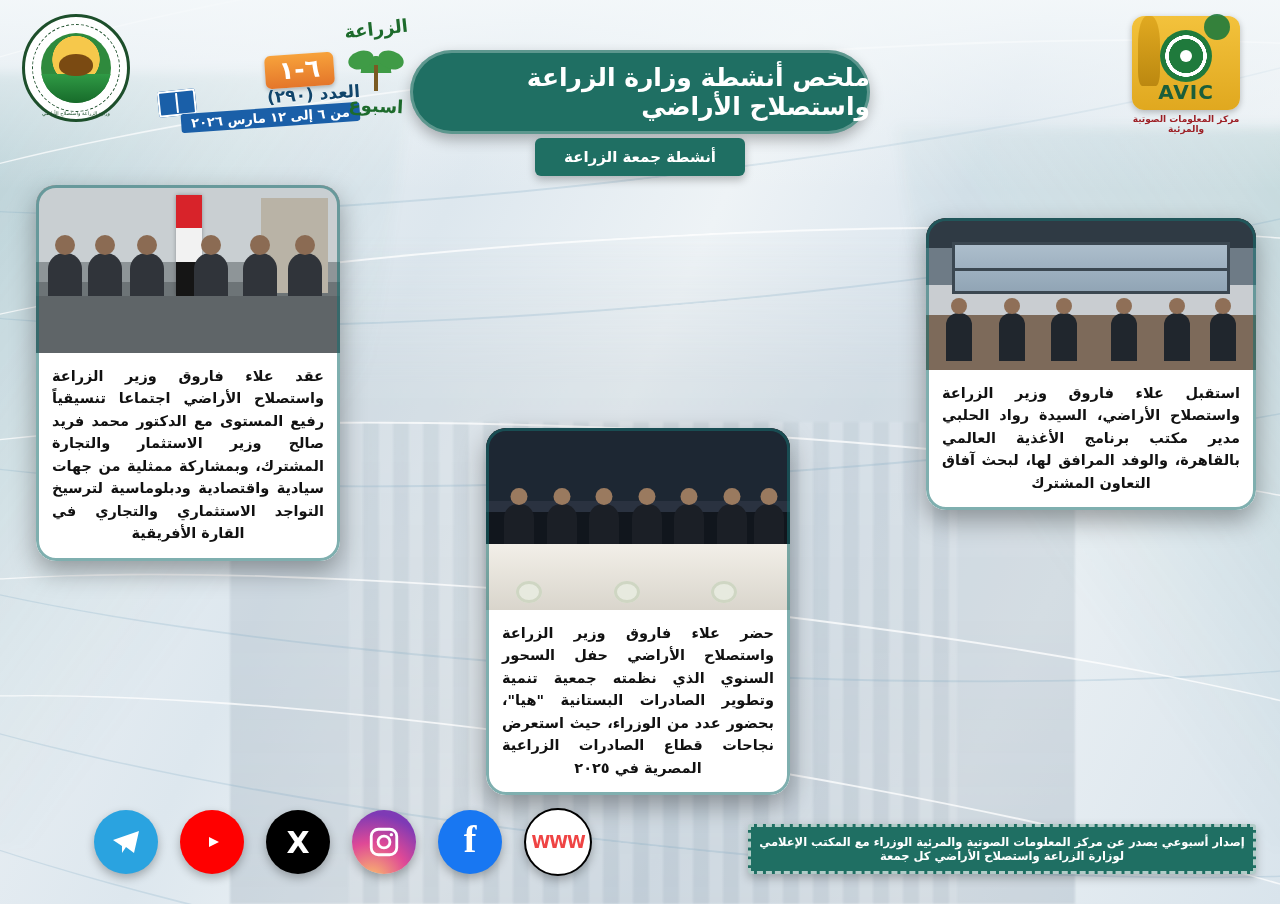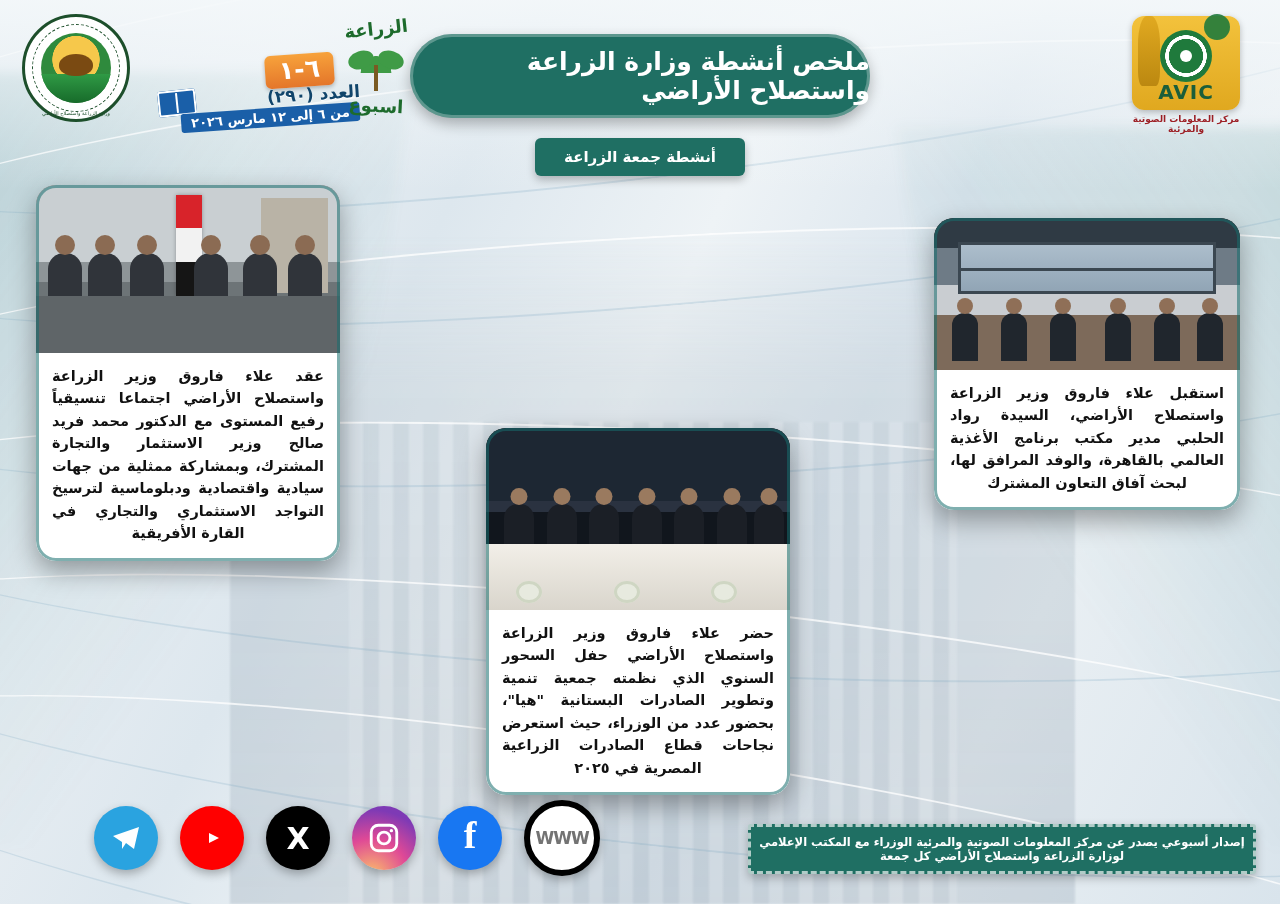--- a/index.html
+++ b/index.html
@@ -141,21 +141,21 @@
   .avic-box .disc:after{
     content:"";position:absolute;left:50%;top:50%;transform:translate(-50%,-50%);
     width:12px;height:12px;border-radius:50%;background:#fff;
   }
   .avic-box .nm{position:absolute;left:0;right:0;bottom:6px;color:#1b5e3a;font-weight:bold;font-size:20px;letter-spacing:1px;}
   .avic-wheat{position:absolute;left:6px;top:0;width:22px;height:70px;background:linear-gradient(180deg,#e0a81f,#b9860f);border-radius:40% 40% 20% 20%;opacity:.95;}
   .avic-cap{position:absolute;right:10px;top:-2px;width:26px;height:26px;border-radius:50%;background:#1f7a3c;opacity:.9;}
   .avic-sub{font-size:9px;color:#9d2026;font-weight:bold;margin-top:4px;}
 
   .title-pill{
-    position:absolute;left:50%;transform:translateX(-50%);top:34px;
+    position:absolute;left:50%;transform:translateX(-50%);top:50px;
     width:460px;height:84px;border-radius:42px;
     background:#1f6f63;color:#fff;
     display:flex;align-items:center;justify-content:center;
     font-size:25px;font-weight:bold;
     box-shadow:0 6px 14px rgba(0,0,0,.28), inset 0 0 0 3px rgba(255,255,255,.28);
   }
   .subtitle-pill{
     position:absolute;left:50%;transform:translateX(-50%);top:138px;
     width:210px;height:38px;border-radius:6px;
     background:#1f6f63;color:#fff;
@@ -171,21 +171,21 @@
   .card .photo{position:relative;width:100%;overflow:hidden;background:#2b2b2b;}
   .card .cap{
     padding:12px 16px 16px;font-size:14.5px;line-height:1.55;color:#111;
     text-align:justify;text-align-last:center;font-weight:bold;
   }
 
   #card1{left:36px;top:185px;width:304px;}
   #card1 .photo{height:168px;}
   #card2{left:486px;top:428px;width:304px;}
   #card2 .photo{height:182px;}
-  #card3{left:926px;top:218px;width:306px;margin-left:8px;}
+  #card3{left:926px;top:218px;width:330px;}
   #card3 .photo{height:152px;}
 
   .card .glow{position:absolute;inset:0;border-radius:20px;pointer-events:none;
     box-shadow:inset 0 0 0 3px rgba(22,110,110,.55);}
 
   
   .ph{position:absolute;inset:0;}
   .p1{background:linear-gradient(180deg,#c9cfd2 0 46%,#8e9598 46% 58%,#6d7477 58% 100%);}
   .p1 .flag{position:absolute;left:46%;top:6%;width:26px;height:60%;
     background:linear-gradient(180deg,#d8232a 0 33%,#f2f2f2 33% 66%,#151515 66% 100%);box-shadow:0 0 4px rgba(0,0,0,.3);}
@@ -210,21 +210,21 @@
   .p3 .win:after{content:"";position:absolute;left:0;right:0;top:50%;height:3px;background:#3b4751;}
   .p3 .ppl{position:absolute;left:0;right:0;bottom:6%;height:42%;}
   .p3 .ppl i{position:absolute;bottom:0;width:26px;height:48px;border-radius:12px 12px 0 0;background:#20262d;display:block;}
   .p3 .ppl i:before{content:"";position:absolute;left:50%;top:-15px;transform:translateX(-50%);width:16px;height:16px;border-radius:50%;background:#8f6f57;}
 
   
   .social{position:absolute;left:94px;bottom:28px;display:flex;gap:22px;align-items:center;}
   .sb{width:64px;height:64px;border-radius:50%;display:flex;align-items:center;justify-content:center;
     color:#fff;font-weight:bold;font-size:30px;box-shadow:0 4px 10px rgba(0,0,0,.28);}
   .sb svg{display:block;}
-  .s-www{background:#fff;color:#737373;border:6px solid #000000;}
+  .s-www{background:#fff;color:#ef4444;border:2px solid #000000;}
   .s-fb{background:#1877f2;}
   .s-ig{background:radial-gradient(circle at 30% 110%,#fdc468 0%,#df4996 45%,#7e3ab5 80%);}
   .s-x{background:#000;}
   .s-yt{background:#ff0000;}
   .s-tg{background:#2aa3e0;}
 
   .footer-strip{
     position:absolute;right:24px;bottom:30px;width:486px;height:44px;
     background:#1f6f63;border:3px dashed rgba(255,255,255,.65);
     border-radius:3px;display:flex;align-items:center;justify-content:center;

